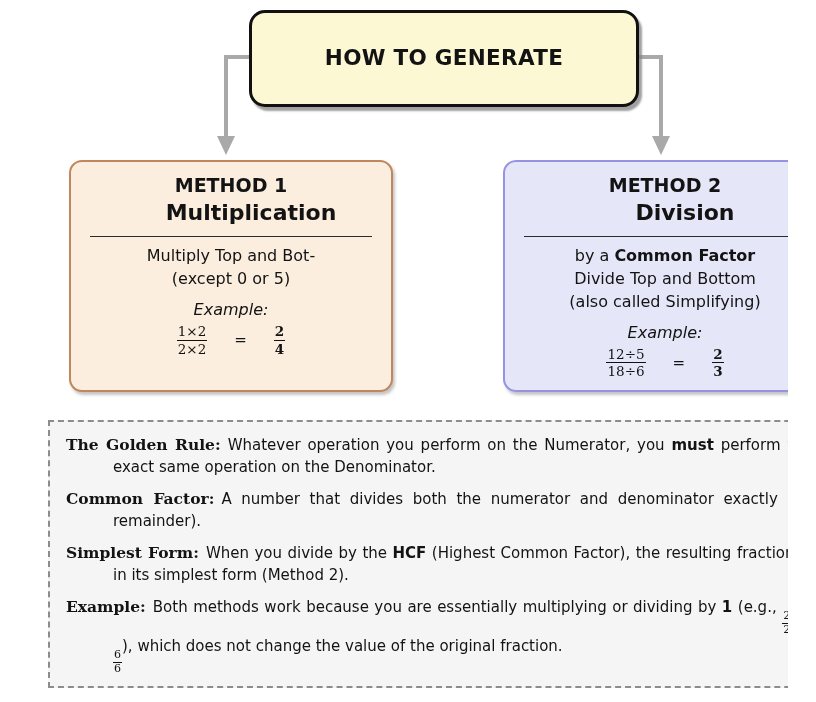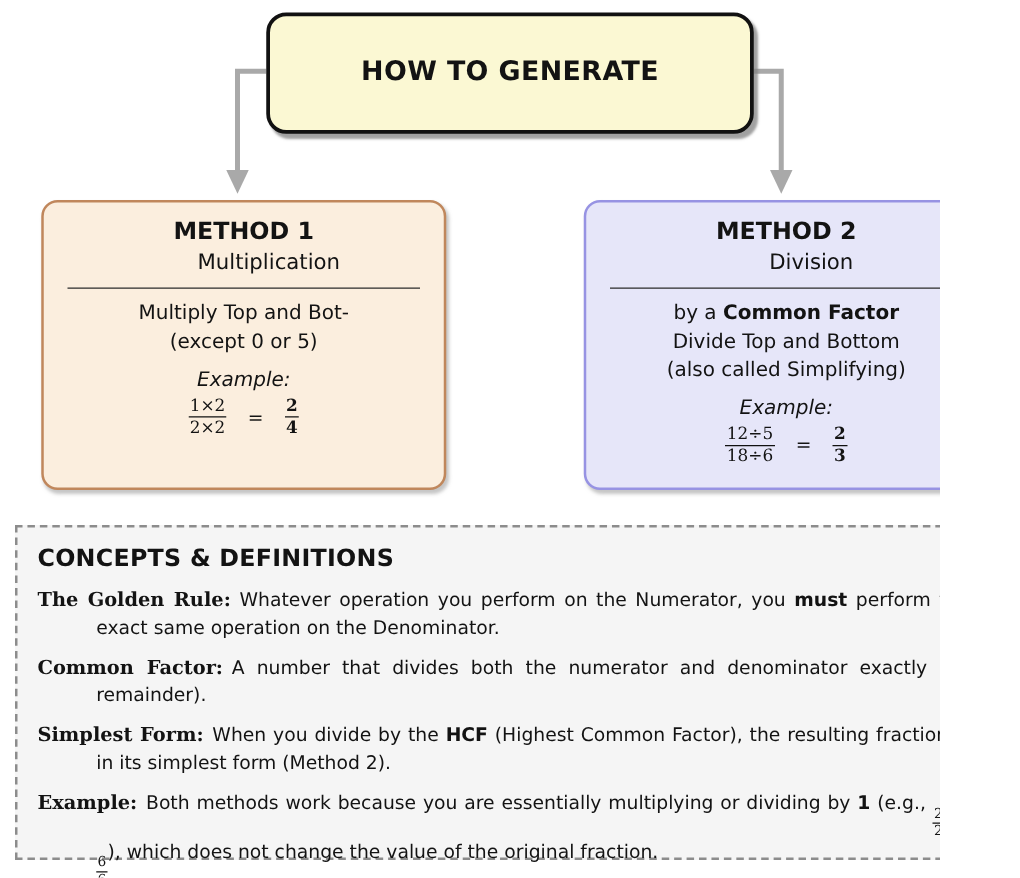--- a/index.html
+++ b/index.html
@@ -1,21 +1,21 @@
 <!DOCTYPE html>
 <html style="--title-fill: #FBF8D3; --title-border: #111111; --method1-fill: #FBEEDE; --method1-border: #C0875C; --method2-fill: #E6E6F9; --method2-border: #9793E3; --concepts-fill: #F5F5F5; --concepts-border: #8C8C8C; --arrow: #A9A9A9; --text: #131313;"><head>
 <meta charset="utf-8">
 <style>
   html,body { margin:0; padding:0; background:#ffffff; }
   body {
     width:816px; height:702px;
     font-family:"DejaVu Sans", sans-serif;
     color:var(--text, #131313);
   }
-  .canvas { position:relative; width:752px; height:702px; overflow:hidden; }
+  .canvas { position:relative; width:752px; height:702px; overflow:hidden;margin-left:36px; }
 
   svg.connectors { position:absolute; left:0; top:0; width:816px; height:702px; }
   .conn { stroke:var(--arrow, #A9A9A9); stroke-width:4; fill:none; }
   .head { fill:var(--arrow, #A9A9A9); }
 
   .title-box {
     position:absolute; left:213px; top:10px; width:390px; height:97px;
     background:var(--title-fill, #FBF8D3);
     border:3.5px solid var(--title-border, #111111);
     border-radius:16px; box-sizing:border-box;
@@ -26,26 +26,26 @@
 
   .method-box {
     position:absolute; top:160px; width:324px; height:232px;
     border-radius:13px; box-sizing:border-box; text-align:center;
     box-shadow:2px 3px 3px rgba(150,150,150,.55);
     padding-top:11px;
   }
   .m1 { left:33px;  background:var(--method1-fill, #FBEEDE); border:2px solid var(--method1-border, #C0875C); }
   .m2 { left:467px; background:var(--method2-fill, #E6E6F9); border:2px solid var(--method2-border, #9793E3); }
   .mhead { font-size:19px; font-weight:bold; margin:0; line-height:1.3; }
-  .msub  { font-size:17px; font-weight:normal; margin:1px 0 0; line-height:1.3;padding-left:40px; }
+  .msub  { font-size:22px; font-weight:bold; margin:1px 0 0; line-height:1.3;padding-left:40px; }
   .rule  { border-top:1.4px solid #2b2b2b; margin:9px 19px 8px; }
   .bline { font-size:16px; line-height:1.43; }
   .example-label { font-style:italic; font-size:16px; margin-top:9px; }
   .equation {
-    display:flex; align-items:center; justify-content:center; gap:17px;
+    display:flex; align-items:center; justify-content:center; gap:27px;
     margin-top:4px; font-family:"DejaVu Serif", serif;
   }
   .frac { display:inline-flex; flex-direction:column; align-items:center; font-size:13.5px; line-height:1.22; }
   .frac .fn { border-bottom:1.4px solid #111; padding:0 1px; }
   .frac.bold { font-weight:bold; }
   .eqs { font-size:15px; }
 
   .concepts {
     position:absolute; left:12px; top:420px; width:792px; height:268px;
     background:var(--concepts-fill, #F5F5F5);
@@ -124,21 +124,20 @@
       </span>
       <span class="eqs">=</span>
       <span class="frac bold">
         <span class="fn">2</span>
         <span class="fd">3</span>
       </span>
     </div>
   </section>
 
   <section class="concepts">
-    <h2>CONCEPTS &amp; DEFINITIONS</h2>
     <div>
         <p class="def"><span class="term">The Golden Rule:</span>Whatever operation you perform on the Numerator, you <b>must</b> perform the exact same operation on the Denominator.</p>
         <p class="def"><span class="term">Common Factor:</span>A number that divides both the numerator and denominator exactly (no remainder).</p>
         <p class="def"><span class="term">Simplest Form:</span>When you divide by the <b>HCF</b> (Highest Common Factor), the resulting fraction is in its simplest form (Method 2).</p>
         <p class="def"><span class="term">Example:</span>Both methods work because you are essentially multiplying or dividing by <b>1</b> (e.g., <span class="ifrac">
             <span class="n">2</span>
             <span class="d">2</span>
           </span> or <span class="ifrac">
             <span class="n">6</span>
             <span class="d">6</span>

